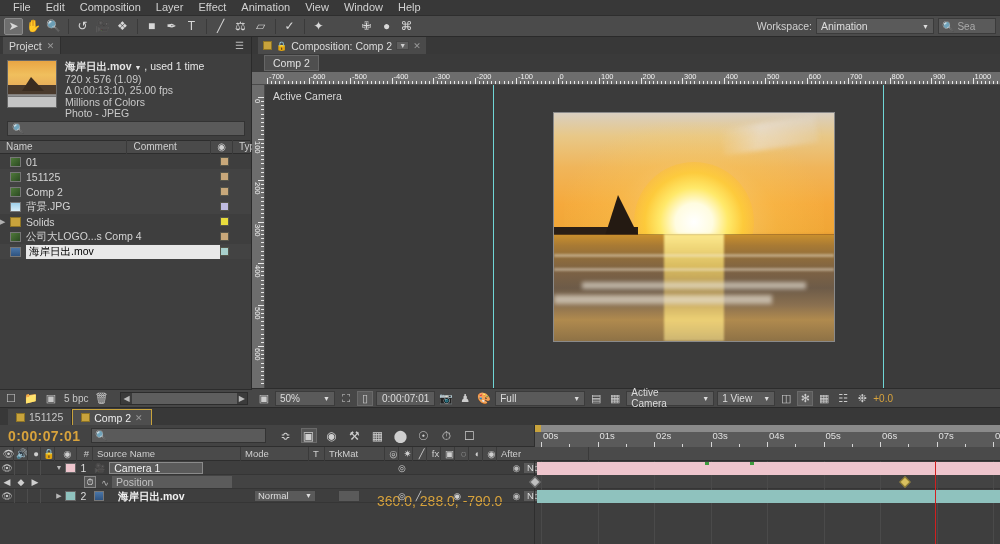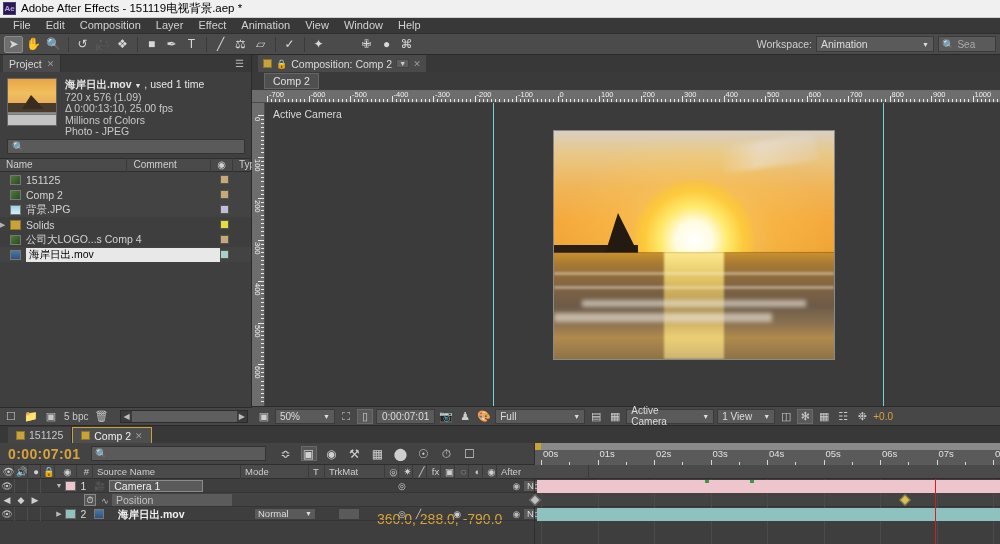--- a/index.html
+++ b/index.html
@@ -237,24 +237,20 @@
   .kf.gray { background:#c0c0c0; border-color:#666;}
   .cti { position:absolute; top:0; bottom:0; width:1px; background:#d02020; }
   .gridline { position:absolute; top:0; bottom:0; width:1px; background:#4a4a4a; }
   .greenmark { position:absolute; width:4px; height:3px; background:#3c9a3c; top:1px;}
 </style>
 </head>
 <body>
 
 <div class="app">
 
-  <div class="titlebar">
-    <div class="ae-badge">Ae</div>
-    <span>Adobe After Effects - 151119电视背景.aep *</span>
-  </div>
 
   <div class="menubar">
     <div class="mi">File</div>
     <div class="mi">Edit</div>
     <div class="mi">Composition</div>
     <div class="mi">Layer</div>
     <div class="mi">Effect</div>
     <div class="mi">Animation</div>
     <div class="mi">View</div>
     <div class="mi">Window</div>
@@ -335,20 +331,26 @@
       </div>
 
       <div class="plist-head">
         <div class="c ch-name">Name</div>
         <div class="c ch-comment">Comment</div>
         <div class="c ch-tag">◉</div>
         <div class="c ch-type">Typ</div>
       </div>
 
       <div class="plist">
+        <div class="prow">
+          <span class="ptwirl"></span>
+          <span class="pico comp"></span>
+          <span class="pname">01</span>
+          <span class="pswatch" style="background:#c8a87a"></span>
+        </div>
         <div class="prow alt">
           <span class="ptwirl"></span>
           <span class="pico comp"></span>
           <span class="pname">151125</span>
           <span class="pswatch" style="background:#c8a87a"></span>
         </div>
         <div class="prow alt">
           <span class="ptwirl"></span>
           <span class="pico comp"></span>
           <span class="pname">Comp 2</span>

